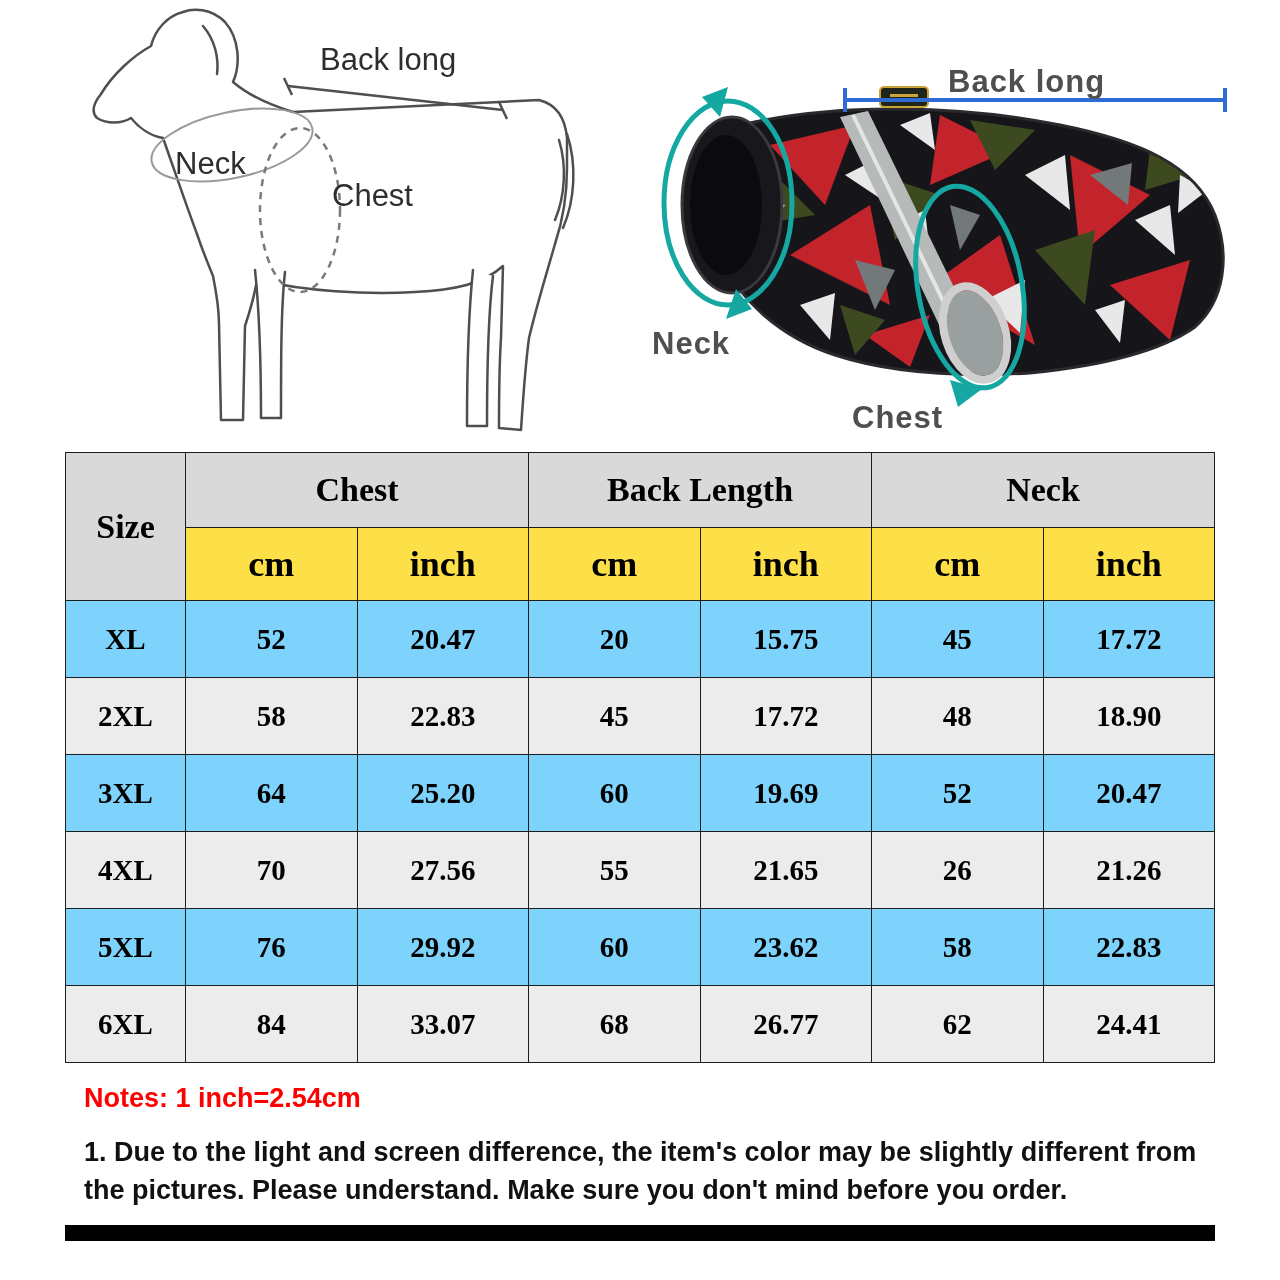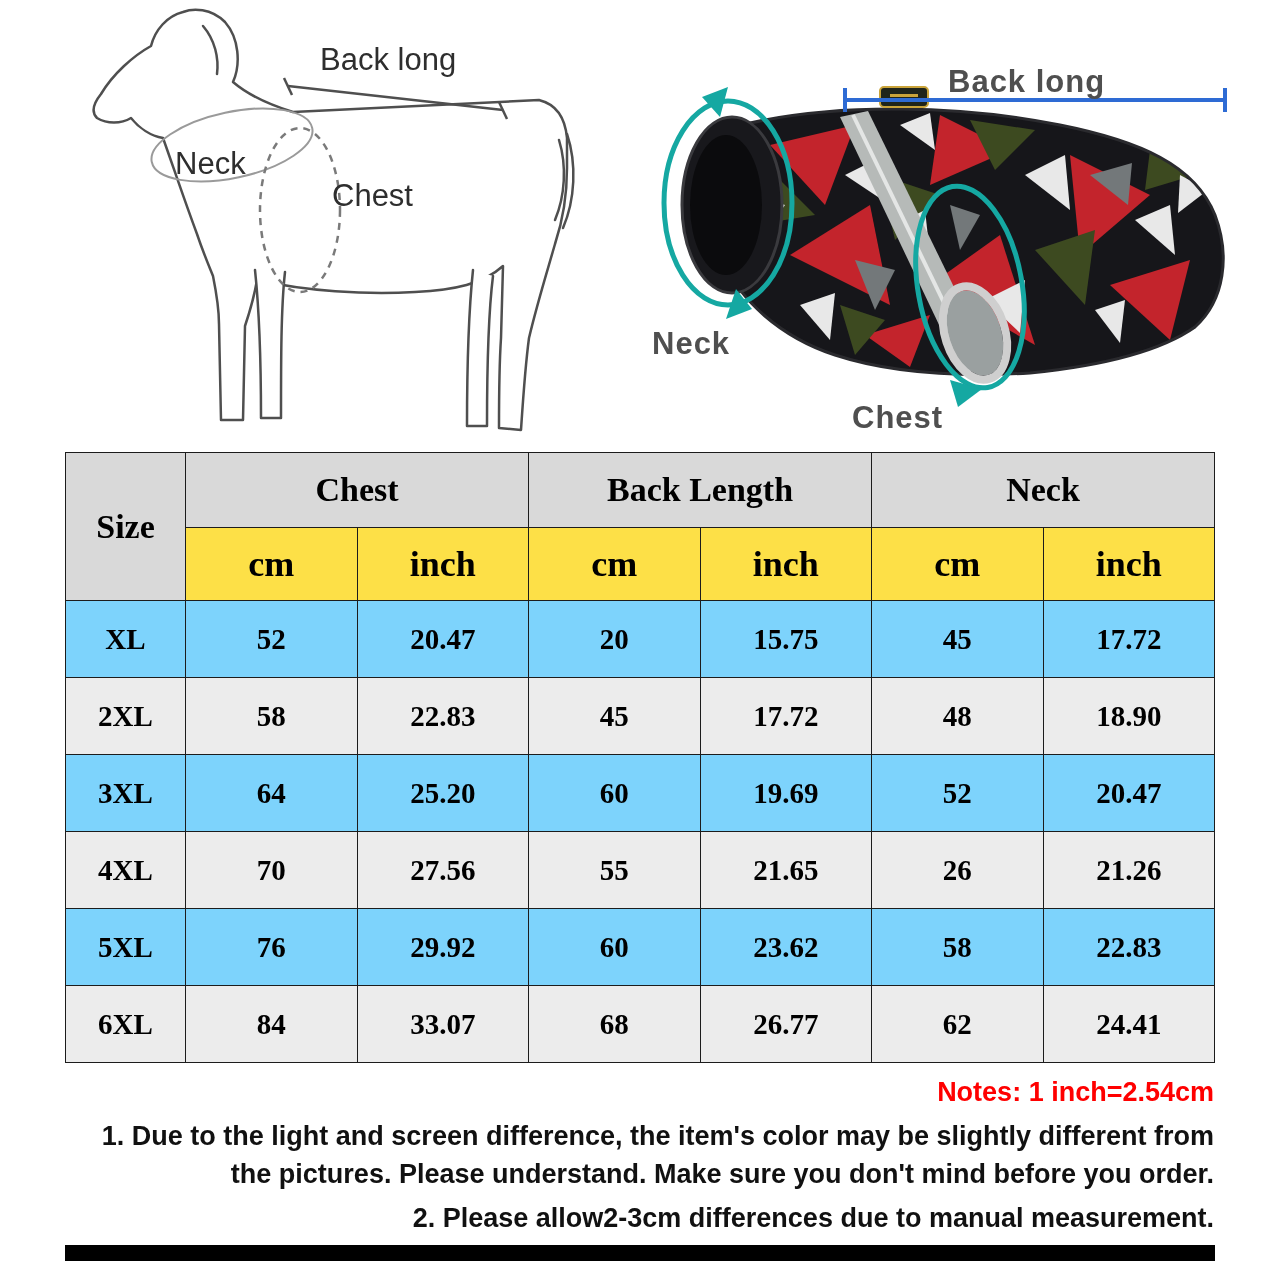--- a/index.html
+++ b/index.html
@@ -42,21 +42,21 @@
   thead th.size-h { background:#ffffff; font-size:30px;margin-top:28px; }
   tbody th, tbody td { height:76px; font-size:29px; background:#7dd3fc; }
   tbody tr:nth-child(even) th, tbody tr:nth-child(even) td { background:#ececec; }
 
   
   .notes {
     margin:10px 60px 0 68px;
     font-weight:bold; font-size:27px; color:#111;
     line-height:38px;
   }
-  .notes p { margin:6px;text-align:right; }
+  .notes p { margin:16px; }
   .notes .head { color:#ff0000; }
 
   .bottom-bar {
     margin:8px 0 0 65px; width:1150px; height:16px; background:#000;
   }
 </style>
 </head>
 <body>
 
 <div class="hero">
@@ -293,16 +293,15 @@
       <td>26.77</td>
       <td>62</td>
       <td>24.41</td>
     </tr>
   </tbody>
 </table>
 
 <div class="notes">
   <p class="head">Notes: 1 inch=2.54cm</p>
   <p>1. Due to the light and screen difference, the item's color may be slightly different from the pictures. Please understand. Make sure you don't mind before you order.</p>
-  <p>2. Please allow2-3cm differences due to manual measurement.</p>
 </div>
 
 <div class="bottom-bar"></div>
 
 </body></html>

